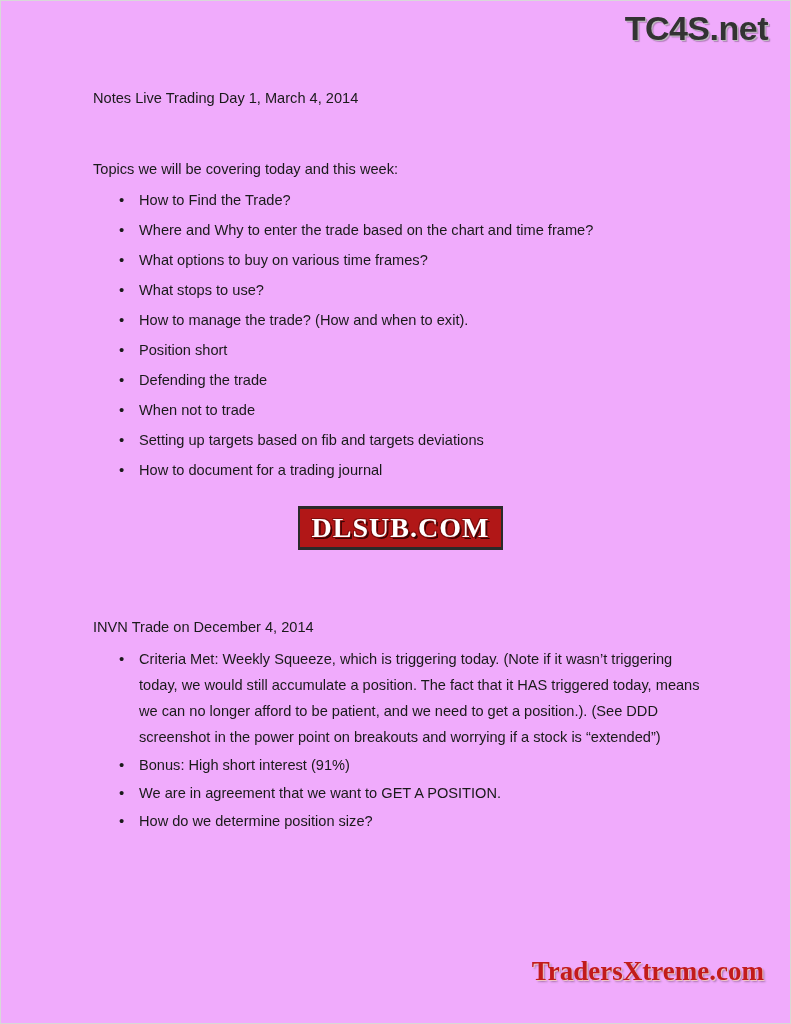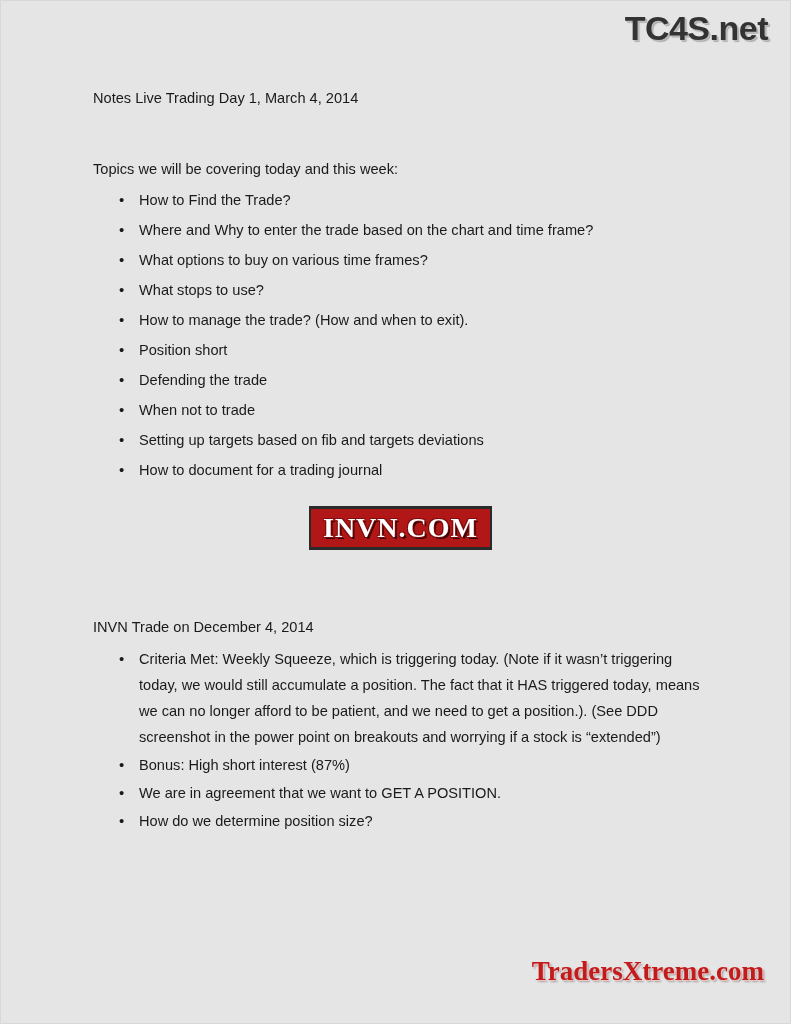--- a/index.html
+++ b/index.html
@@ -12,21 +12,21 @@
     height: 1024px;
     position: relative;
     font-family: "Liberation Sans", sans-serif;
     color: #000000;
     overflow: hidden;
   }
 
   .page {
     position: absolute;
     inset: 0;
-    background: #e5e5e5;
+    background: #f0abfc;
     border: 1px solid #d8d8d8;
     box-sizing: border-box;
   }
 
   
   .site-brand {
     position: absolute;
     top: 8px;
     right: 22px;
     font-family: "Liberation Sans", sans-serif;
@@ -143,30 +143,30 @@
       <li>What stops to use?</li>
       <li>How to manage the trade?  (How and when to exit).</li>
       <li>Position short</li>
       <li>Defending the trade</li>
       <li>When not to trade</li>
       <li>Setting up targets based on fib and targets deviations</li>
       <li>How to document for a trading journal</li>
     </ul>
 
     <div class="stamp-wrap">
-      <span class="stamp">INVN.COM</span>
+      <span class="stamp">DLSUB.COM</span>
     </div>
 
     <div class="spacer-lg"></div>
 
     <p class="para">INVN Trade on December 4, 2014</p>
 
     <ul class="bullets loose">
       <li>Criteria Met: Weekly Squeeze, which is triggering today.  (Note if it wasn’t triggering today, we would still accumulate a position.  The fact that it HAS triggered today, means we can no longer afford to be patient, and we need to get a position.).  (See DDD screenshot in the power point on breakouts and worrying if a stock is “extended”)</li>
-      <li>Bonus: High short interest (87%)</li>
+      <li>Bonus: High short interest (91%)</li>
       <li>We are in agreement that we want to GET A POSITION.</li>
       <li>How do we determine position size?</li>
     </ul>
 
   </div>
 
   <div class="footer-brand">TradersXtreme.com</div>
 
 </div>
 

